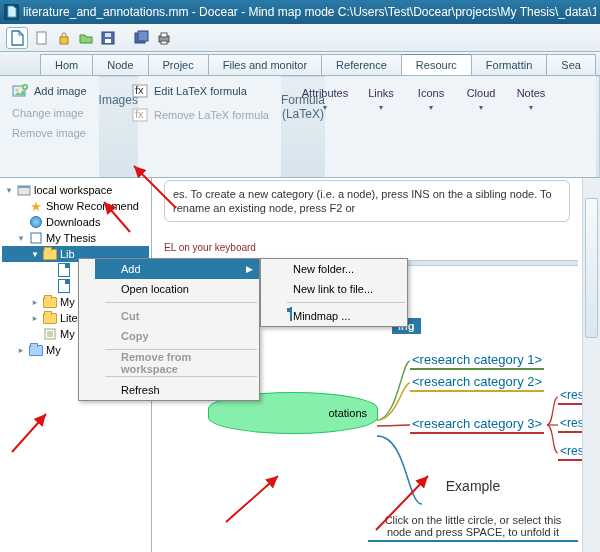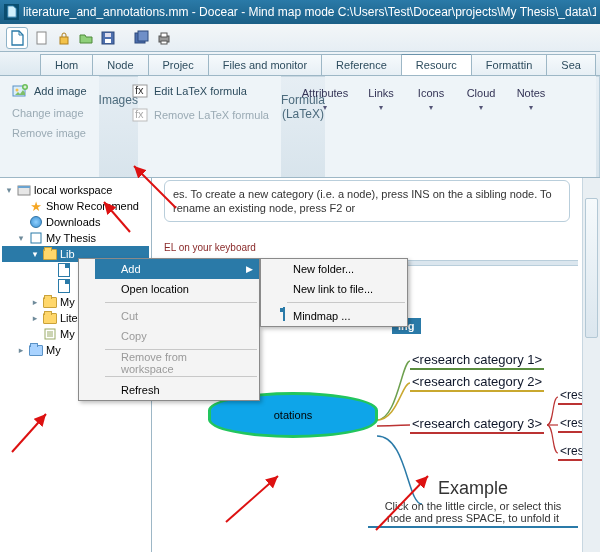--- a/index.html
+++ b/index.html
@@ -58,51 +58,51 @@
   .tip-box { position:absolute; top:2px; left:12px; right:30px; border:1px solid #b9cedb; border-radius:6px; background:#fff; padding:6px 8px; color:#333; line-height:14px; }
   .tip-cutoff { position:absolute; top:64px; left:12px; color:#8a2a2a; font-size:10px; }
 
   .splitter { position:absolute; top:82px; left:0; right:22px; height:6px; background:#dbe6ee; border-top:1px solid #b9cedb; border-bottom:1px solid #b9cedb; }
   .splitter .grip { width:28px; height:4px; margin:1px auto; background:repeating-linear-gradient(90deg,#9db7c6 0 2px, transparent 2px 4px); }
 
   .tag-ing{position:absolute; top:140px; left:240px; background:#2a7aa8; color:#fff; padding:2px 6px; font-weight:bold;}
 
   
   .node{ position:absolute; }
-  .root-node{ top:214px; left:56px; width:170px; border:3px solid #22c55e; border-radius:50% / 40%; padding:14px 10px; text-align:center; background:#0ea5e9;}
-  .catlabel{ border-bottom:2px solid; padding:0 2px 1px 2px; color:#0f172a; white-space:nowrap; font-size:13px;}
+  .root-node{ top:214px; left:56px; width:170px; border:1px solid #22c55e; border-radius:50% / 40%; padding:14px 10px; text-align:right; background:#86efac;}
+  .catlabel{ border-bottom:2px solid; padding:0 2px 1px 2px; color:#0369a1; white-space:nowrap; font-size:13px;}
   .c1{ border-color:#5a8d3e; top:174px; left:258px;} 
   .c2{ border-color:#c9a82f; top:196px; left:258px;} 
   .c3{ border-color:#b33; top:238px; left:258px;} 
   .sub{ border-color:#b33; font-size:12px;}
   .s1{ top:210px; left:406px;}
   .s2{ top:238px; left:406px;}
   .s3{ top:266px; left:406px;}
   
   svg.edges{position:absolute; top:0; left:0; width:100%; height:100%; pointer-events:none;}
 
   .example{ position:absolute; top:300px; left:216px; width:210px; text-align:center; color:#333;}
-  .example .ex-title{ font-size:18px; margin-bottom:1px;}
+  .example .ex-title{ font-size:14px; margin-bottom:20px;}
   .example .ex-sub{ border-bottom:2px solid #2a7aa8; display:inline-block; padding:0 4px 2px 4px; }
   .ex-knob{ position:absolute; top:322px; left:434px; width:10px; height:10px; border:1px solid #2a7aa8; border-radius:50%; background:#fff;}
 
   
   .vscroll{position:absolute; top:0; right:0; width:18px; bottom:0; background:#e9eff3; border-left:1px solid #c8d7e1;}
   .vscroll .thumb{position:absolute; left:2px; right:2px; top:20px; height:140px; background:linear-gradient(#f6fafc,#dbe6ee); border:1px solid #b3c8d5; border-radius:2px;}
 
   
   .ctx{ position:absolute; background:#f4f4f4; border:1px solid #8a8a8a; box-shadow:2px 2px 4px rgba(0,0,0,.25); }
   .ctx .row{ display:flex; align-items:center; height:20px; padding:0 20px 0 26px; color:#000; cursor:pointer; position:relative;margin-left:16px;}
-  .ctx .row.disabled{ color:#9a9a9a; cursor:default;}
+  .ctx .row.disabled{ color:#9a9a9a; cursor:default;font-weight:bold;}
   .ctx .row.hi{ background:#2a7aa8; color:#fff;}
   .ctx .sep{ height:1px; background:#c8c8c8; margin:3px 2px 3px 26px;}
   .ctx .arrow{ position:absolute; right:6px; font-size:9px;}
   .ctx1{ top:258px; left:78px; width:182px; }
   .ctx2{ top:258px; left:260px; width:148px; }
-  .ctx2 .row{ padding-left:16px; }
+  .ctx2 .row{ padding-left:16px;text-align:center; }
   .ctx2 .iconcell{ position:absolute; left:6px; width:16px; height:16px; }
 
   
   .anno{position:absolute; pointer-events:none;}
 </style>
 </head>
 <body>
 
 <div class="titlebar">
   <div class="app-icon">

